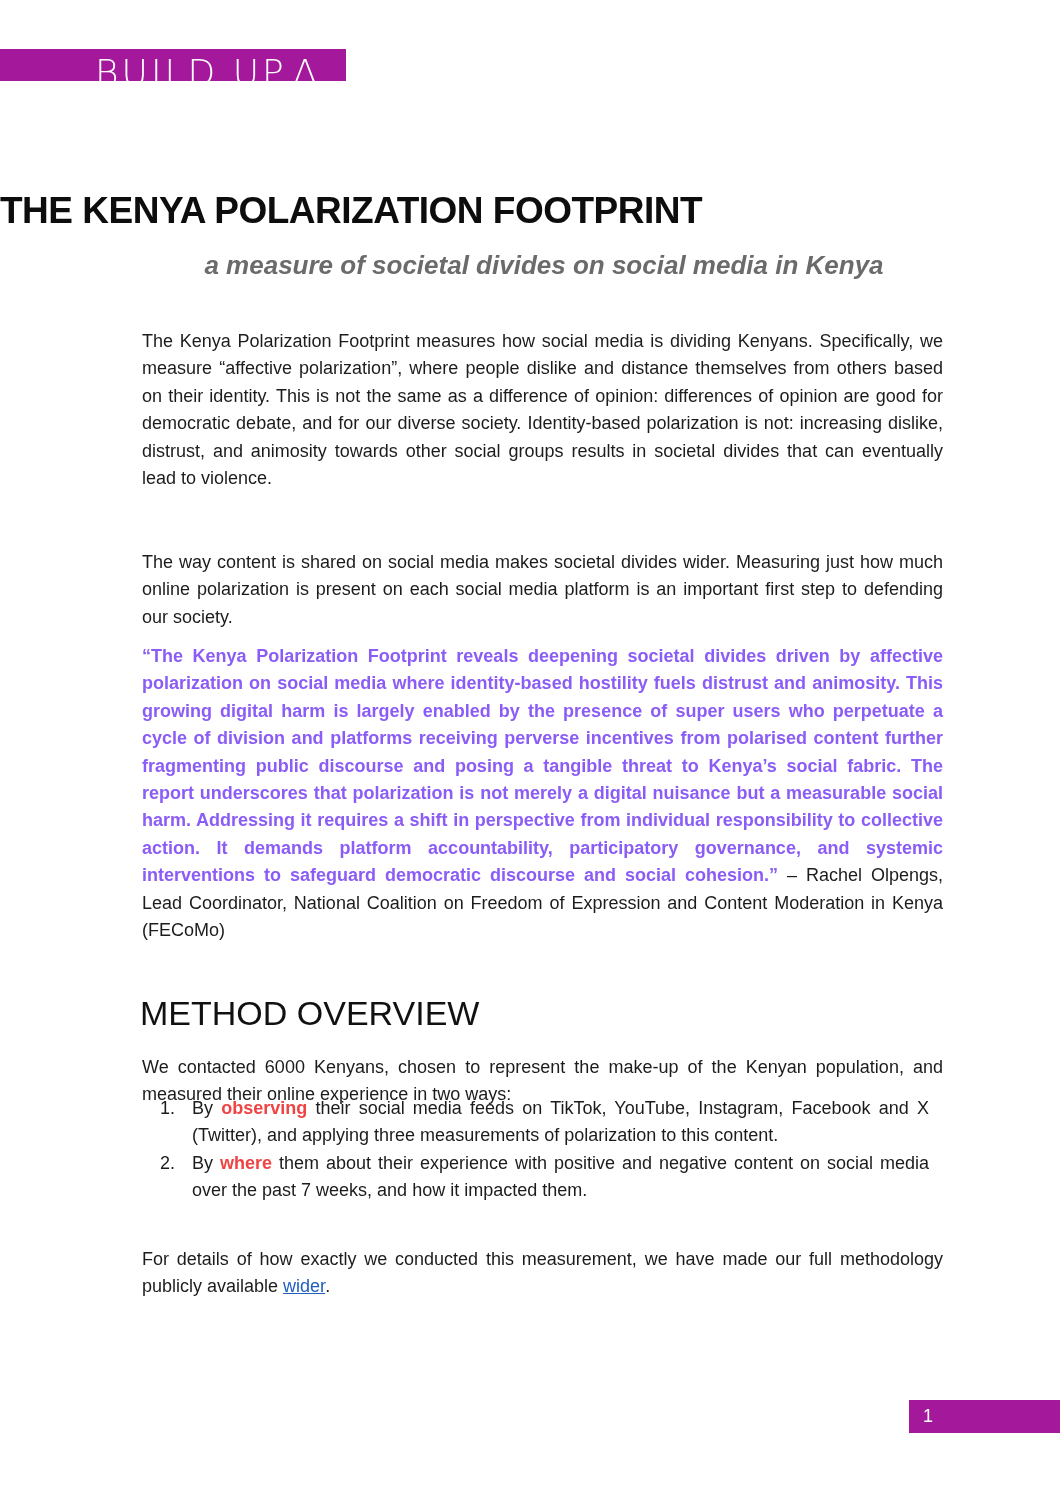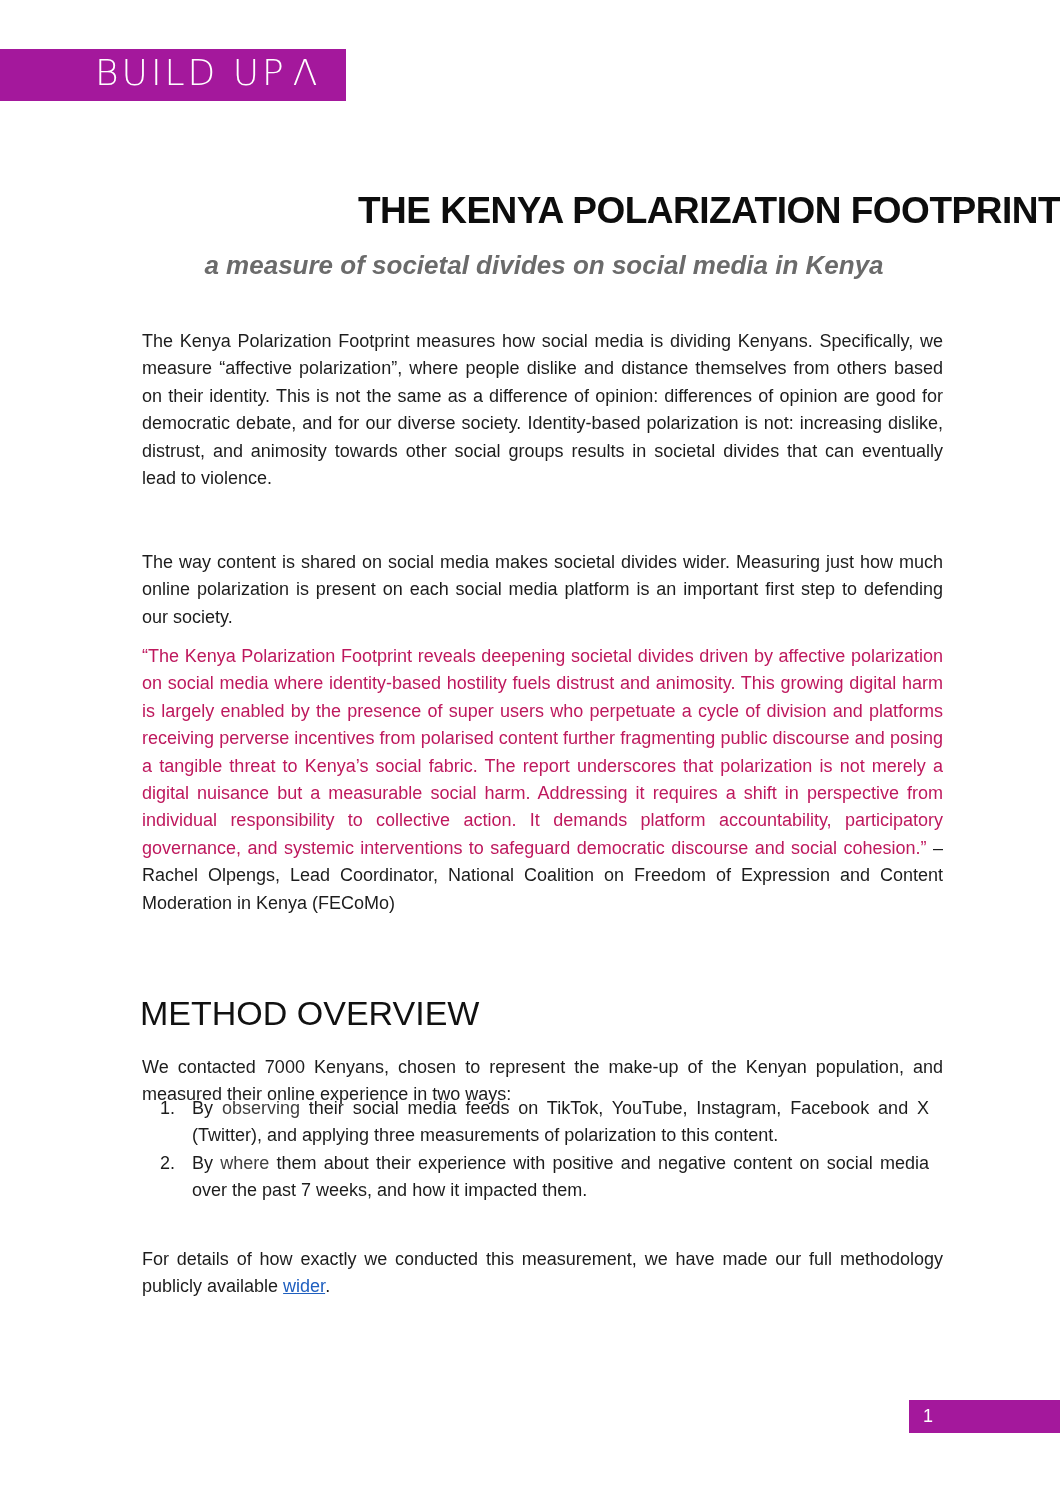--- a/index.html
+++ b/index.html
@@ -1,41 +1,41 @@
 <!DOCTYPE html>
 <html><head>
 <meta charset="utf-8">
 <style>
   html, body { margin: 0; padding: 0; background: #ffffff; }
   body { width: 1060px; height: 1497px; position: relative; overflow: hidden;
          font-family: "Liberation Sans", sans-serif; color: #1a1a1a; }
-  .logo-bar { position: absolute; left: 0; top: 49px; width: 346px; height: 52px;
+  .logo-bar { position: absolute; left: 0; top: 49px; width: 346px; height: 32px;
               background: #a4189c; }
   .logo-text { position: absolute; left: 95px; top: 4px; color: #ffffff;
                font-family: "DejaVu Sans", sans-serif; font-size: 36px; line-height: 40px;
                letter-spacing: 3px; font-weight: 300; white-space: nowrap; }
   .logo-mark { display: inline-block; margin-left: 6px; font-weight: 300; }
-  .title { position: absolute; left: 0; width: 1060px; top: 190px; text-align: right;
+  .title { position: absolute; left: 0; width: 1060px; top: 190px; text-align: left;
            font-size: 37px; font-weight: 700; letter-spacing: -0.5px; color: #0d0d0d; margin: 0; }
   .subtitle { position: absolute; left: 0; width: 1060px; top: 250px; text-align: center;
               font-size: 26px; font-style: italic; color: #6b6b6b; margin: 0; padding-left: 14px; }
   .content { position: absolute; left: 128px; width: 801px; top: 314px; }
   p.body { margin: 14px; font-size: 18px; line-height: 27.4px; text-align: justify; color: #1c1c1c; }
   .p1 { position: absolute; top: 0; left: 0; width: 801px; }
   .p2 { position: absolute; top: 221px; left: 0; width: 801px; }
   .p3 { position: absolute; top: 315px; left: 0; width: 801px; }
-  .quote { color: #be185d; font-weight: 400; }
+  .quote { color: #8b5cf6; font-weight: 700; }
   .h2 { position: absolute; top: 668px; left: 0; margin: 12px; font-size: 34px; font-weight: 400;
         color: #111; letter-spacing: 0px; }
   .p4 { position: absolute; top: 726px; left: 0; width: 801px; }
   .list { position: absolute; top: 781px; left: 0; width: 801px; margin: 0; padding: 0; list-style: none; }
   .list li { position: relative; padding-left: 64px; font-size: 18px; line-height: 27.4px;
              text-align: justify; color: #1c1c1c; }
   .list .num { position: absolute; left: 32px; top: 0; }
-  .list b { font-weight: 400; color: #404040; }
+  .list b { font-weight: 700; color: #ef4444; }
   .p5 { position: absolute; top: 918px; left: 0; width: 801px; }
   a.link { color: #1f5fbf; text-decoration: underline; }
   .page-bar { position: absolute; left: 909px; top: 1400px; width: 151px; height: 33px; background: #a4189c; }
   .page-num { position: absolute; left: 14px; top: 6px; color: #ffffff; font-size: 18px; line-height: 20px; }
 </style>
 </head>
 <body>
 
 <div class="logo-bar">
   <div class="logo-text">
@@ -45,21 +45,21 @@
 
 <h1 class="title">THE KENYA POLARIZATION FOOTPRINT</h1>
 <h2 class="subtitle">a measure of societal divides on social media in Kenya</h2>
 
 <div class="content">
   <p class="body p1">The Kenya Polarization Footprint measures how social media is dividing Kenyans. Specifically, we measure “affective polarization”, where people dislike and distance themselves from others based on their identity. This is not the same as a difference of opinion: differences of opinion are good for democratic debate, and for our diverse society. Identity-based polarization is not: increasing dislike, distrust, and animosity towards other social groups results in societal divides that can eventually lead to violence.</p>
   <p class="body p2">The way content is shared on social media makes societal divides wider. Measuring just how much online polarization is present on each social media platform is an important first step to defending our society.</p>
   <p class="body p3"><span class="quote">“The Kenya Polarization Footprint reveals deepening societal divides driven by affective polarization on social media where identity-based hostility fuels distrust and animosity. This growing digital harm is largely enabled by the presence of super users who perpetuate a cycle of division and platforms receiving perverse incentives from polarised content further fragmenting public discourse and posing a tangible threat to Kenya’s social fabric. The report underscores that polarization is not merely a digital nuisance but a measurable social harm. Addressing it requires a shift in perspective from individual responsibility to collective action. It demands platform accountability, participatory governance, and systemic interventions to safeguard democratic discourse and social cohesion.”</span><span> – Rachel Olpengs, Lead Coordinator, National Coalition on Freedom of Expression and Content Moderation in Kenya (FECoMo)</span></p>
 
   <h3 class="h2">METHOD OVERVIEW</h3>
-  <p class="body p4">We contacted 7000 Kenyans, chosen to represent the make-up of the Kenyan population, and measured their online experience in two ways:</p>
+  <p class="body p4">We contacted 6000 Kenyans, chosen to represent the make-up of the Kenyan population, and measured their online experience in two ways:</p>
 
   <ol class="list">
     <li><span class="num">1.</span><span>By </span><b>observing</b><span> their social media feeds on TikTok, YouTube, Instagram, Facebook and X (Twitter), and applying three measurements of polarization to this content.</span></li>
     <li><span class="num">2.</span><span>By </span><b>where</b><span> them about their experience with positive and negative content on social media over the past 7 weeks, and how it impacted them.</span></li>
   </ol>
 
   <p class="body p5"><span>For details of how exactly we conducted this measurement, we have made our full methodology publicly available </span><a class="link" href="#">wider</a><span>.</span></p>
 </div>
 
 <div class="page-bar">

